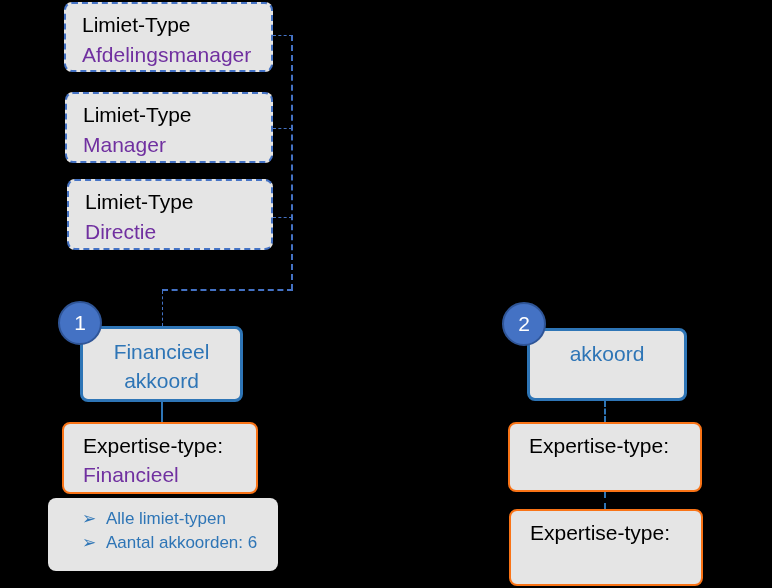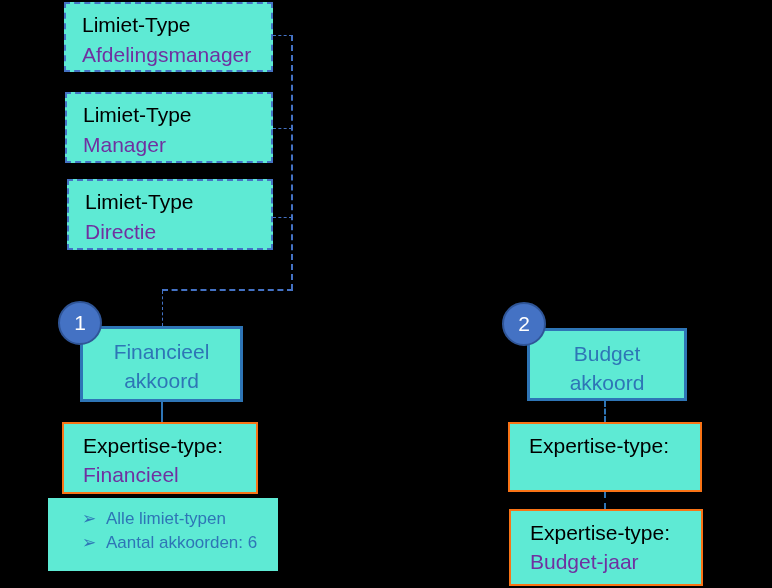--- a/index.html
+++ b/index.html
@@ -7,22 +7,23 @@
   body { font-family: "Liberation Sans", sans-serif; }
   .stage {
     position: relative;
     width: 772px;
     height: 588px;
     background: #000;
     overflow: hidden;
   }
   .box {
     position: absolute;
-    background: #5eead4;
+    background: #e5e5e5;
     z-index: 2;
+    border-radius: 8px;
   }
   .limit-box {
     border: 2px dashed #4472c4;
     padding: 6px 0 0 16px;
     line-height: 30px;
     font-size: 21px;
   }
   .label-black { color: #000; display: block; }
   .value-purple { color: #7030a0; display: block; }
   .approval-box {
@@ -115,30 +116,28 @@
       <span class="note-bullet">➢</span><span>Alle limiet-typen</span>
     </div>
     <div class="note-row">
       <span class="note-bullet">➢</span><span>Aantal akkoorden: 6</span>
     </div>
   </div>
 
   <div class="badge" style="left:502px; top:302px;">2</div>
 
   <div class="box approval-box" style="left:527px; top:328px; width:160px; height:73px;">
-    <span>Budget</span>
     <span>akkoord</span>
   </div>
 
   <div class="connector dash-v-dark" style="left:604px; top:401px; height:21px;"></div>
 
   <div class="box expertise-box" style="left:508px; top:422px; width:194px; height:70px;">
     <span class="label-black">Expertise-type:</span>
   </div>
 
   <div class="connector dash-v-dark" style="left:604px; top:492px; height:17px;"></div>
 
   <div class="box expertise-box" style="left:509px; top:509px; width:194px; height:77px;">
     <span class="label-black">Expertise-type:</span>
-    <span class="value-purple">Budget-jaar</span>
   </div>
 
 </div>
 
 </body></html>

